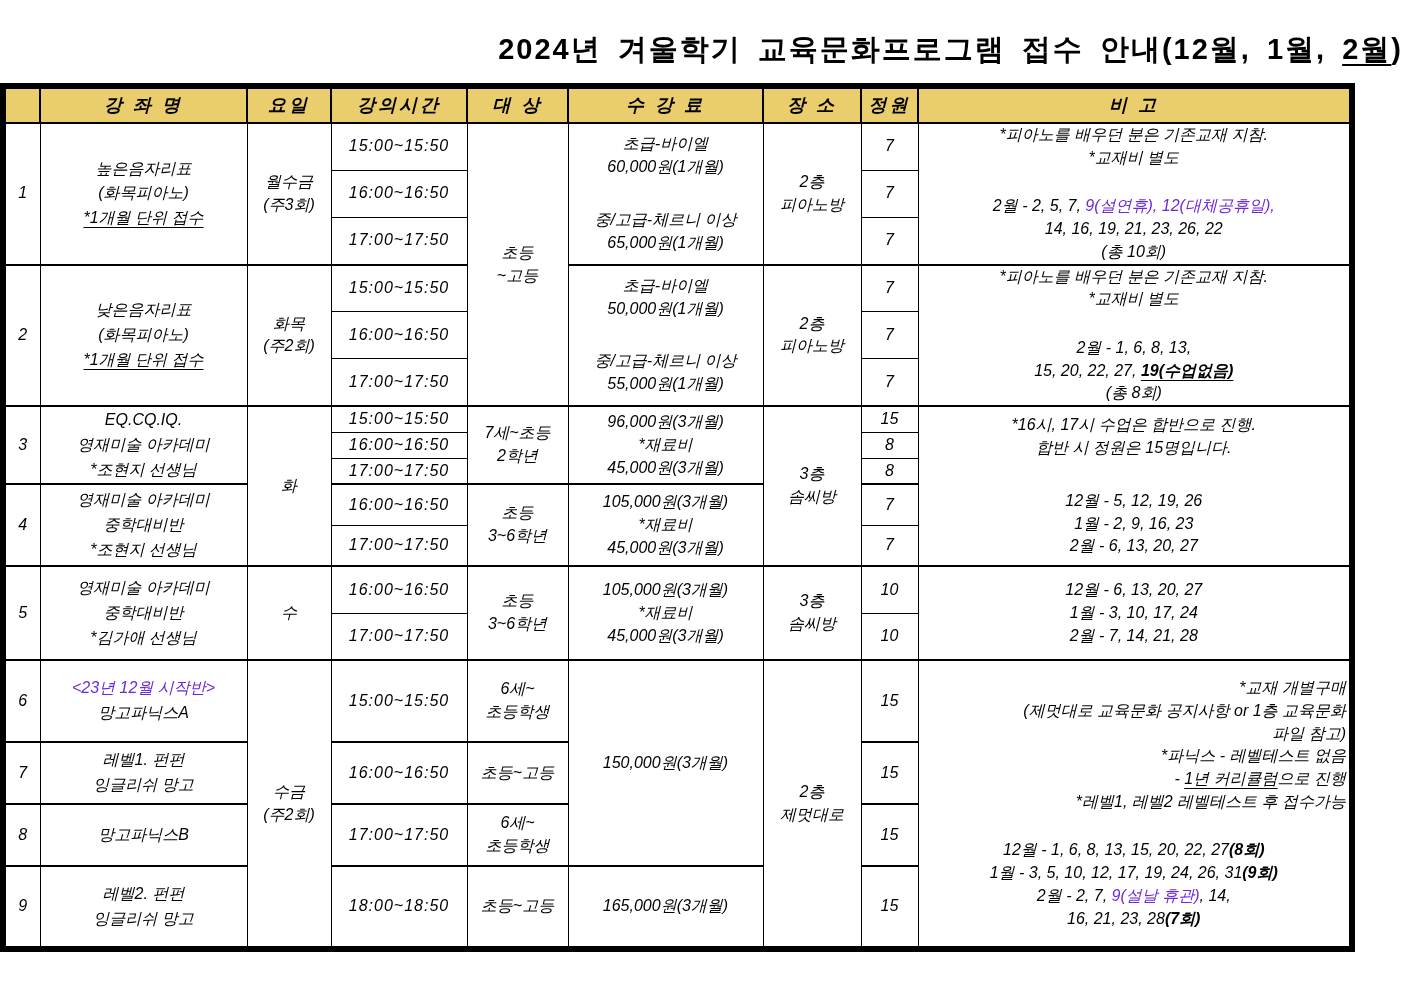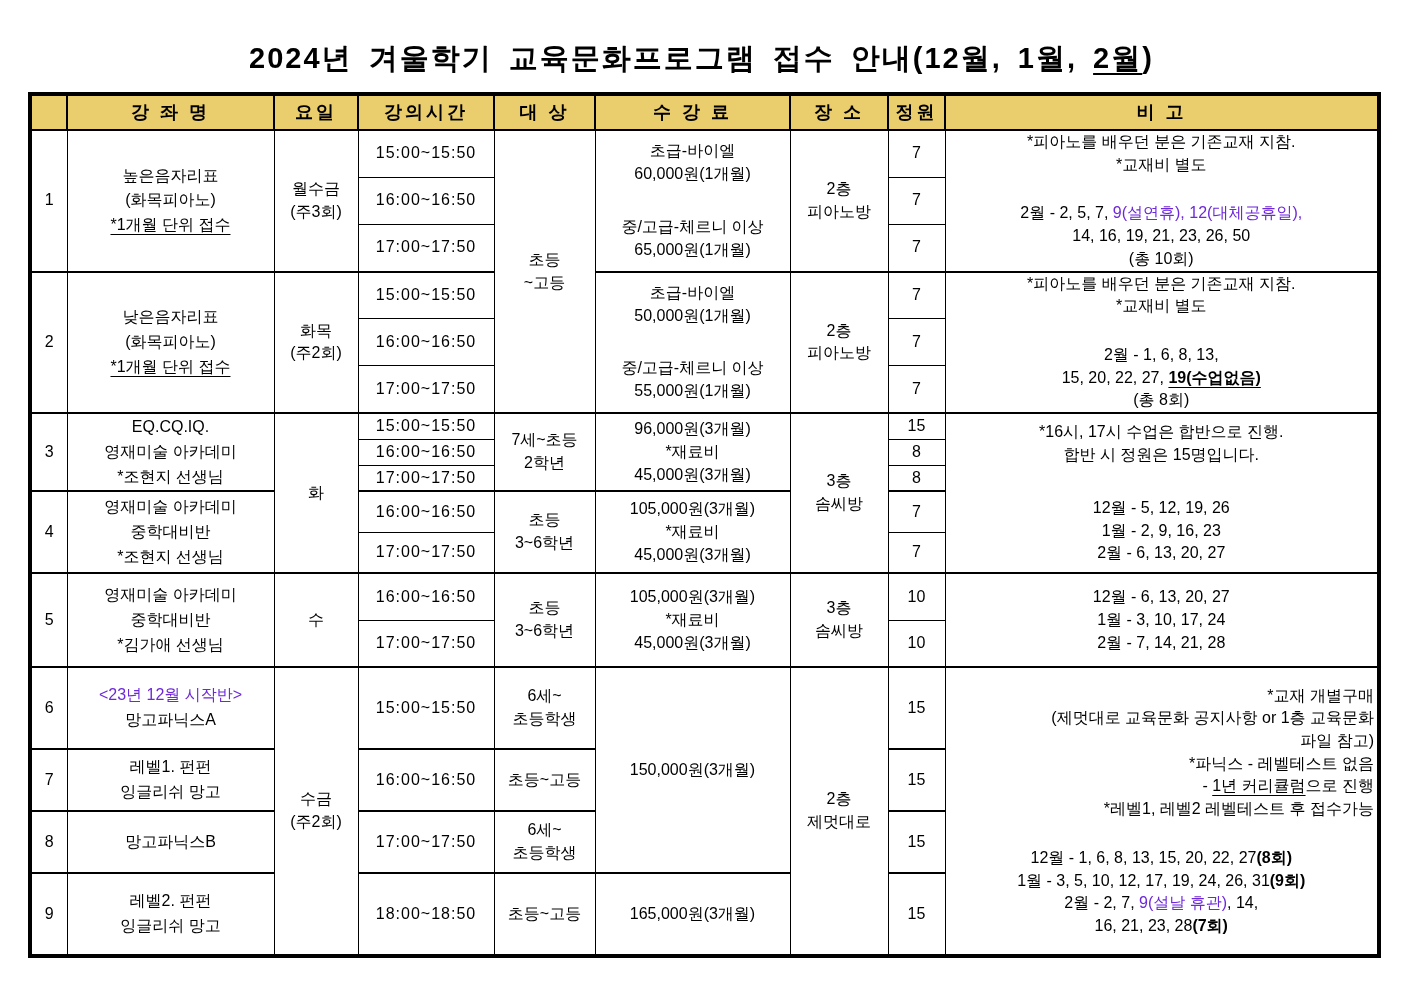--- a/index.html
+++ b/index.html
@@ -1,24 +1,24 @@
 <!DOCTYPE html>
 <html><head>
 <meta charset="utf-8">
 <style>
   html,body { margin:0; padding:0; background:#ffffff; color:#000; }
   body { width:1403px; height:992px; font-family:"Liberation Sans", sans-serif; }
   .page { position:relative; width:1403px; height:992px; overflow:hidden; }
 
-  .title { text-align:center; font-size:29px; font-weight:bold; margin:0;
-           padding-top:39px; padding-bottom:13px; letter-spacing:2px; word-spacing:6px; }
+  .title { text-align:right; font-size:29px; font-weight:bold; margin:0;
+           padding-top:30px; padding-bottom:13px; letter-spacing:2px; word-spacing:6px; }
   .title .u { text-decoration:underline; text-underline-offset:5px; }
 
-  table.sched { border-collapse:collapse; table-layout:fixed; margin-left:28px;
-                width:1349px; border:4px solid #000000; }
+  table.sched { border-collapse:collapse; table-layout:fixed; 
+                width:1349px; border:6px solid #000000;font-style:italic; }
   .sched td, .sched th { border:1px solid #000; padding:0 3px; text-align:center;
                 vertical-align:middle; font-size:16px; line-height:1.42; overflow:hidden; }
   .sched thead th { background:#EACD6D; font-size:18px; font-weight:bold;
                 height:33px; border:2px solid #000; letter-spacing:3px; }
   tr.ct > td { border-top:2px solid #000; }   
 
   tr.h47 { height:47px; } tr.h26 { height:26px; } tr.h41 { height:41px; }
   tr.h82 { height:82px; } tr.h62 { height:62px; } tr.h83 { height:83px; }
 
   .u   { text-decoration:underline; text-underline-offset:4px; }
@@ -91,21 +91,21 @@
         </td>
         <td rowspan="3">
           <div>2층</div>
           <div>피아노방</div>
         </td>
         <td>7</td>
         <td rowspan="3">
           <div>*피아노를 배우던 분은 기존교재 지참.</div>
           <div>*교재비 별도</div>
           <div class="gap"><span>2월 - 2, 5, 7, </span><span class="red">9(설연휴), 12(대체공휴일),</span></div>
-          <div>14, 16, 19, 21, 23, 26, 50</div>
+          <div>14, 16, 19, 21, 23, 26, 22</div>
           <div>(총 10회)</div>
         </td>
       </tr>
       <tr class="h47">
         <td class="timecell">16:00~16:50</td>
         <td>7</td>
       </tr>
       <tr class="h47">
         <td class="timecell">17:00~17:50</td>
         <td>7</td>

